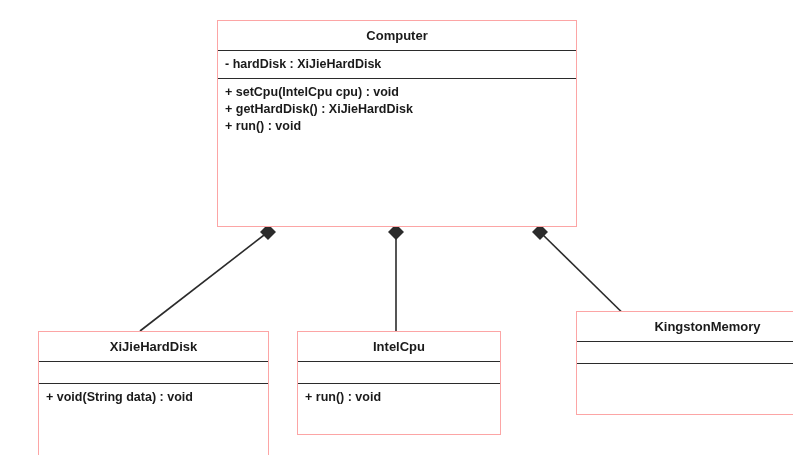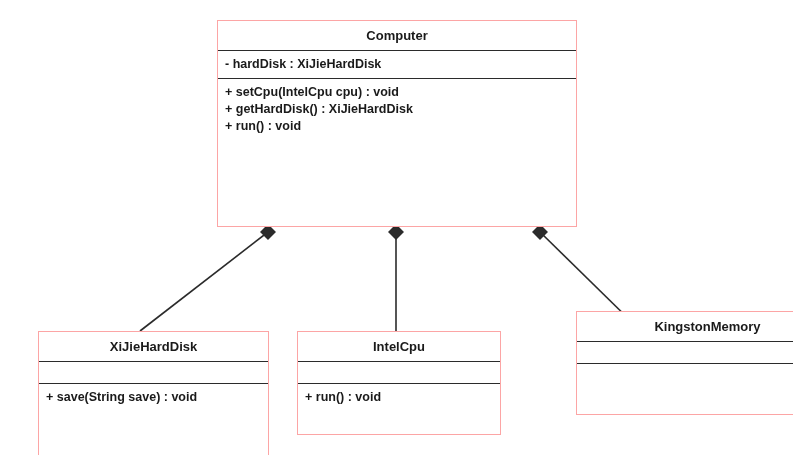--- a/index.html
+++ b/index.html
@@ -85,21 +85,21 @@
       <div class="uml-row">+ setCpu(IntelCpu cpu) : void</div>
       <div class="uml-row">+ getHardDisk() : XiJieHardDisk</div>
       <div class="uml-row">+ run() : void</div>
     </div>
   </div>
 
   <div class="uml-class" id="cls-xijieharddisk" style="left:38px; top:331px; width:231px; height:128px;">
     <div class="uml-title">XiJieHardDisk</div>
     <div class="uml-section bordered empty"></div>
     <div class="uml-section">
-      <div class="uml-row">+ save(String save) : void</div>
+      <div class="uml-row">+ void(String data) : void</div>
     </div>
   </div>
 
   <div class="uml-class" id="cls-intelcpu" style="left:281px; top:331px; width:204px; height:104px;margin-left:16px;">
     <div class="uml-title">IntelCpu</div>
     <div class="uml-section bordered empty"></div>
     <div class="uml-section">
       <div class="uml-row">+ run() : void</div>
     </div>
   </div>

